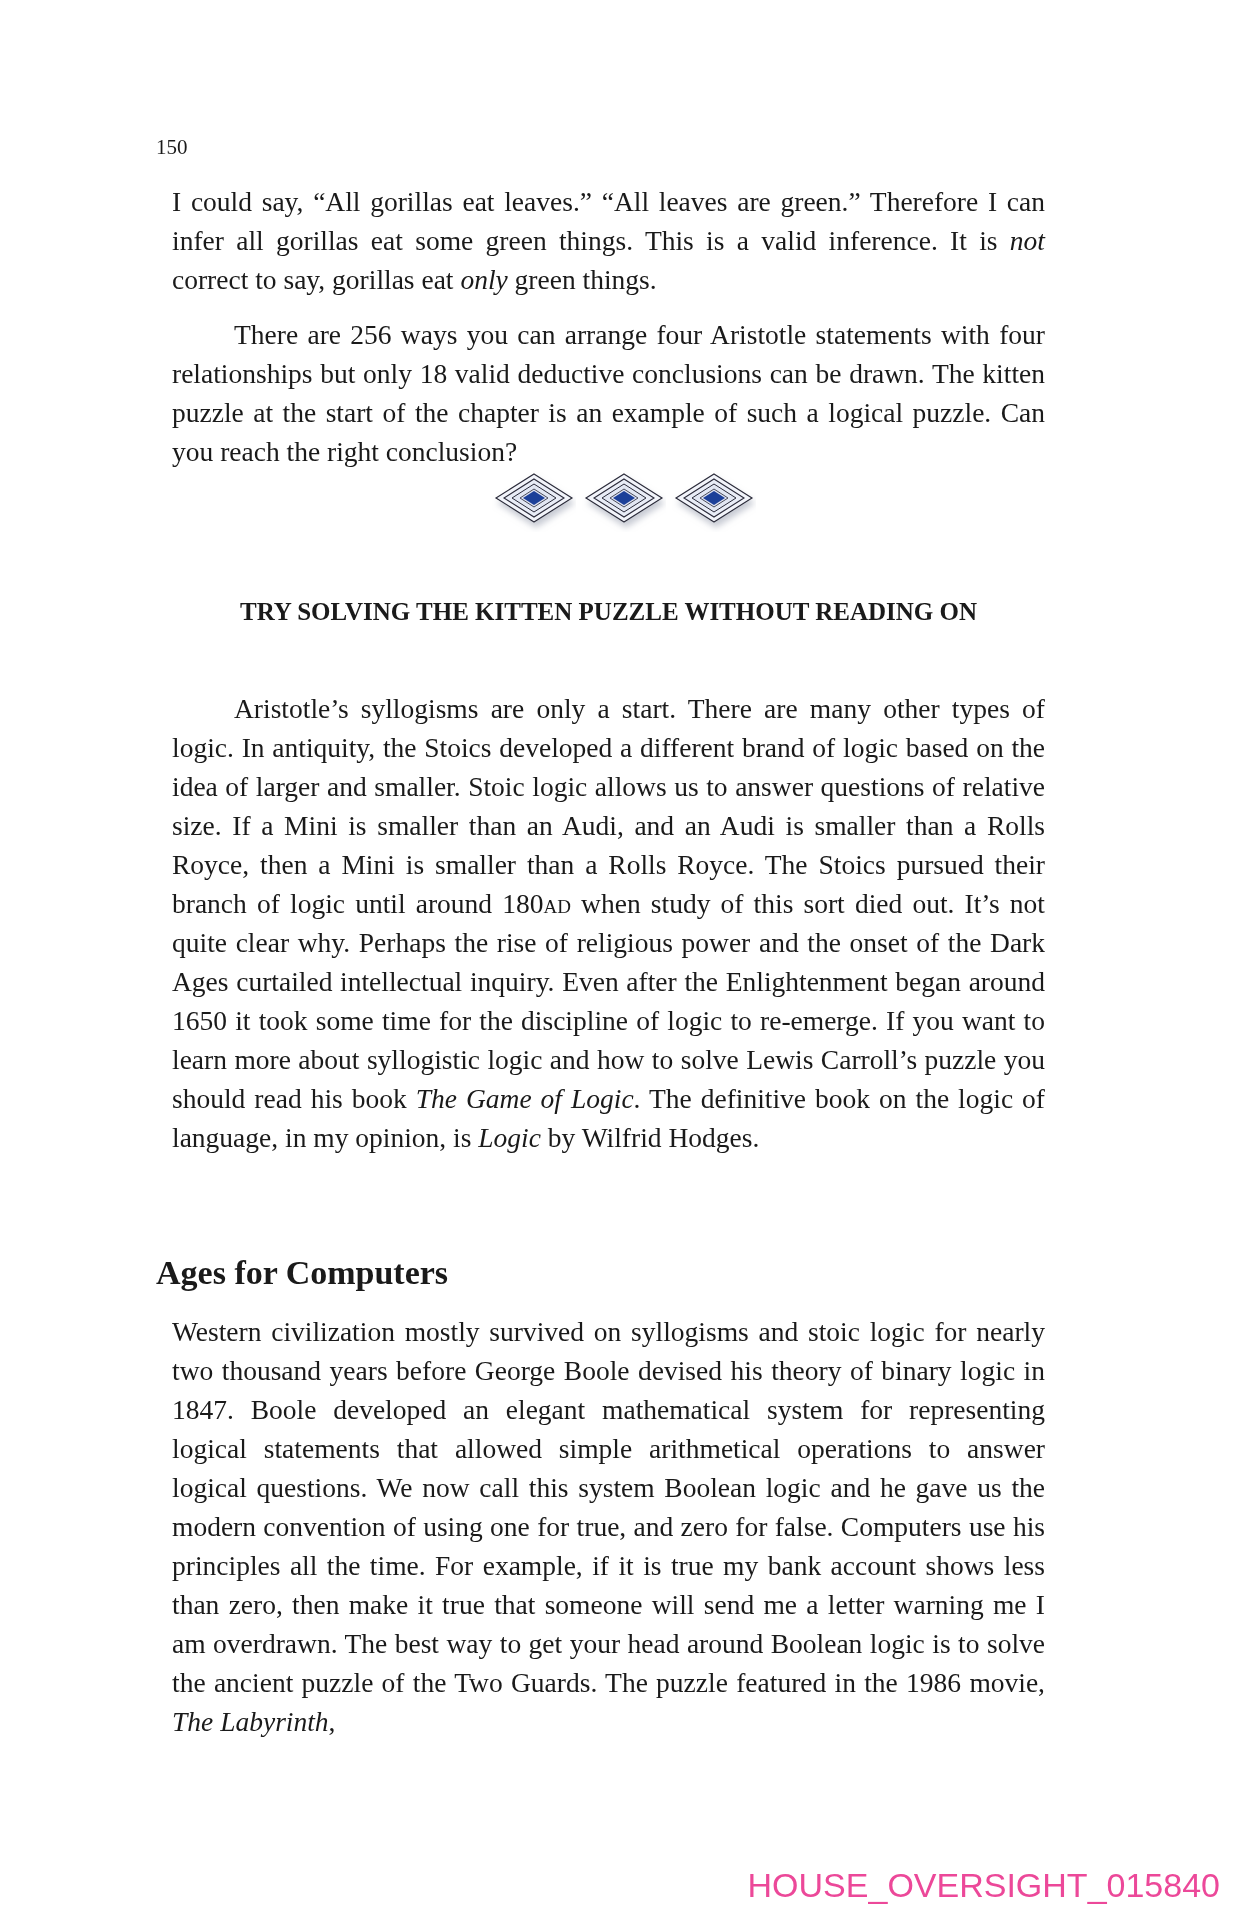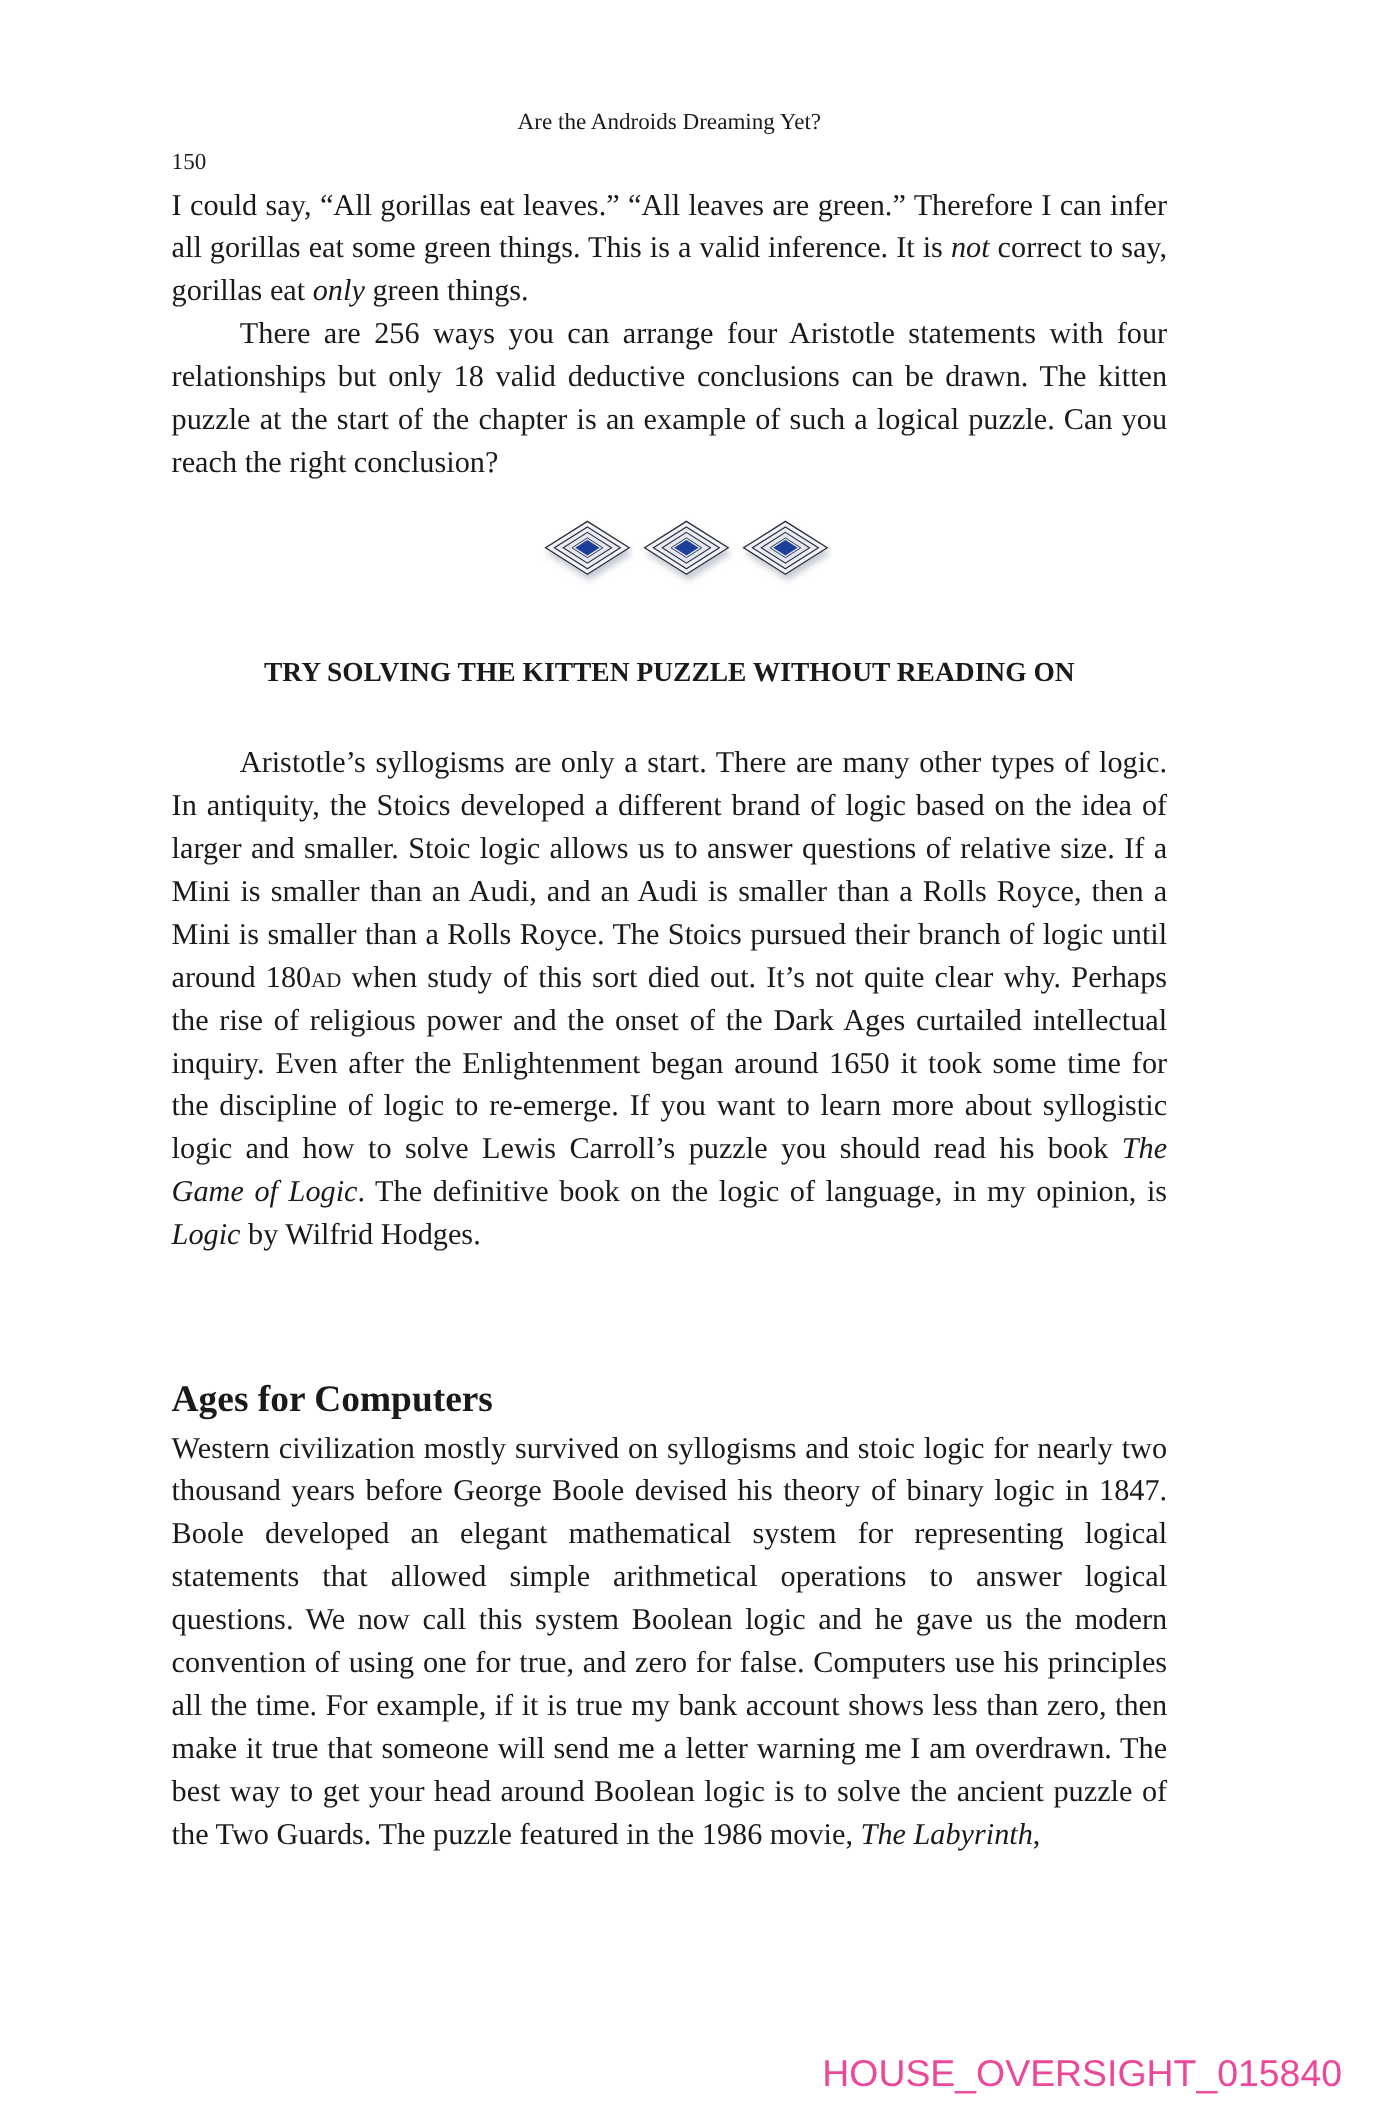--- a/index.html
+++ b/index.html
@@ -2,38 +2,37 @@
 <html><head>
   <meta charset="utf-8">
   <style>
     html, body { margin: 0; padding: 0; background: #ffffff; }
     body { width: 1248px; height: 1920px; position: relative; overflow: hidden; color: #1a1a1a; }
     .serif { font-family: "Liberation Serif", "DejaVu Serif", serif; }
     .header { position: absolute; top: 98px; left: 156px; width: 905px; height: 30px; font-size: 21px; }
     .header .pno { position: absolute; left: 0; top: 0; margin-top: 37px; }
     .header .rt { position: absolute; left: 0; right: 0; text-align: center; top: 0; }
     .body-text { position: absolute; left: 156px; width: 905px; font-size: 27.5px; line-height: 39px; text-align: justify; }
-    .body-text p { margin: 0; }
+    .body-text p { margin: 16px; }
     .indent { text-indent: 62px; }
     #block1 { top: 166px; }
     .ornament { position: absolute; top: 470px; left: 0; width: 1248px; height: 70px; display: flex; justify-content: center; gap: 6px; }
     .ornament svg { width: 84px; height: 62px; }
     .puzzle-heading { position: absolute; top: 598px; left: 156px; width: 905px; text-align: center; font-size: 25px; font-weight: bold; letter-spacing: 0px; }
     #block2 { top: 673px; }
     .section-title { position: absolute; top: 1254px; left: 156px; font-size: 34px; font-weight: bold; }
     #block3 { top: 1296px; }
     .stamp { position: absolute; top: 1866px; right: 28px; font-family: "Liberation Sans", "DejaVu Sans", sans-serif; font-size: 34px; color: #ec4899; }
     .sc { font-variant: small-caps; text-transform: lowercase; }
   </style>
 </head>
 <body>
 
 <div class="header serif">
   <span class="pno">150</span>
-  <span class="rt">Are the Androids Dreaming Yet?</span>
 </div>
 
 <div id="block1" class="body-text serif">
   <p><span>I could say, “All gorillas eat leaves.” “All leaves are green.” Therefore I can infer all gorillas eat some green things. This is a valid inference. It is </span><em>not</em><span> correct to say, gorillas eat </span><em>only</em><span> green things.</span></p>
   <p class="indent">There are 256 ways you can arrange four Aristotle statements with four relationships but only 18 valid deductive conclusions can be drawn. The kitten puzzle at the start of the chapter is an example of such a logical puzzle. Can you reach the right conclusion?</p>
 </div>
 
 <div class="ornament">
   <svg viewBox="0 0 84 62">
     <defs>

